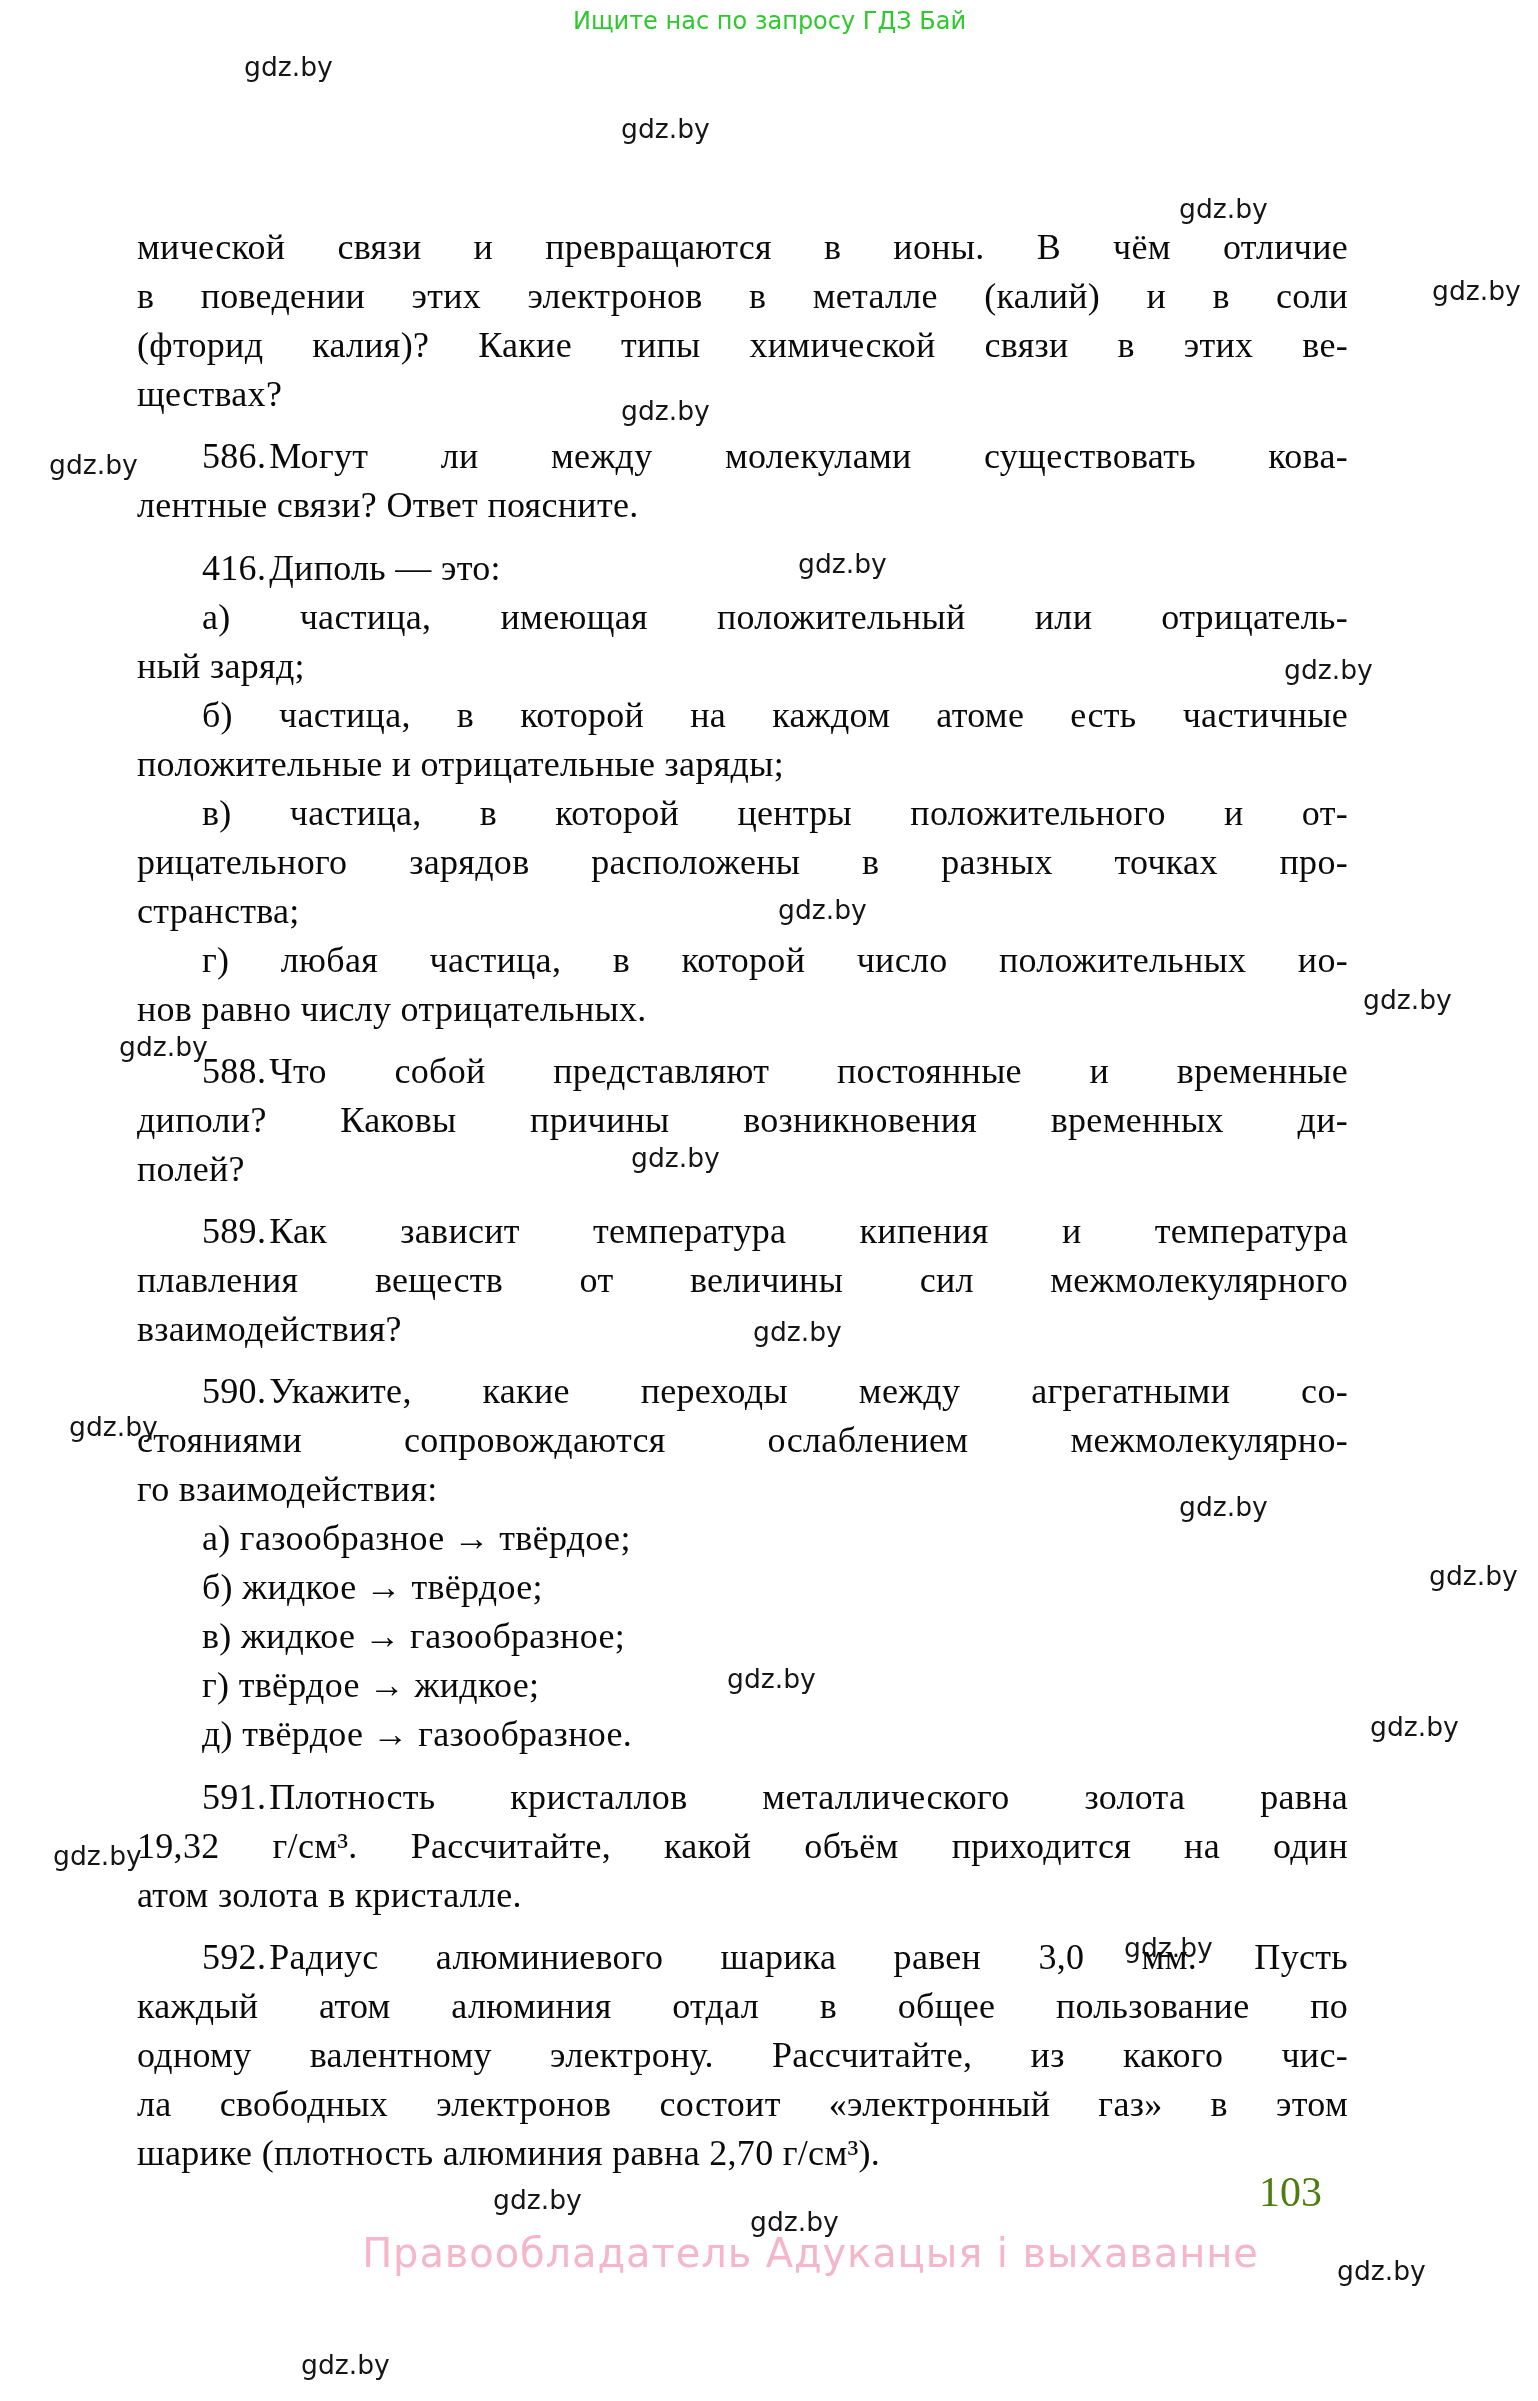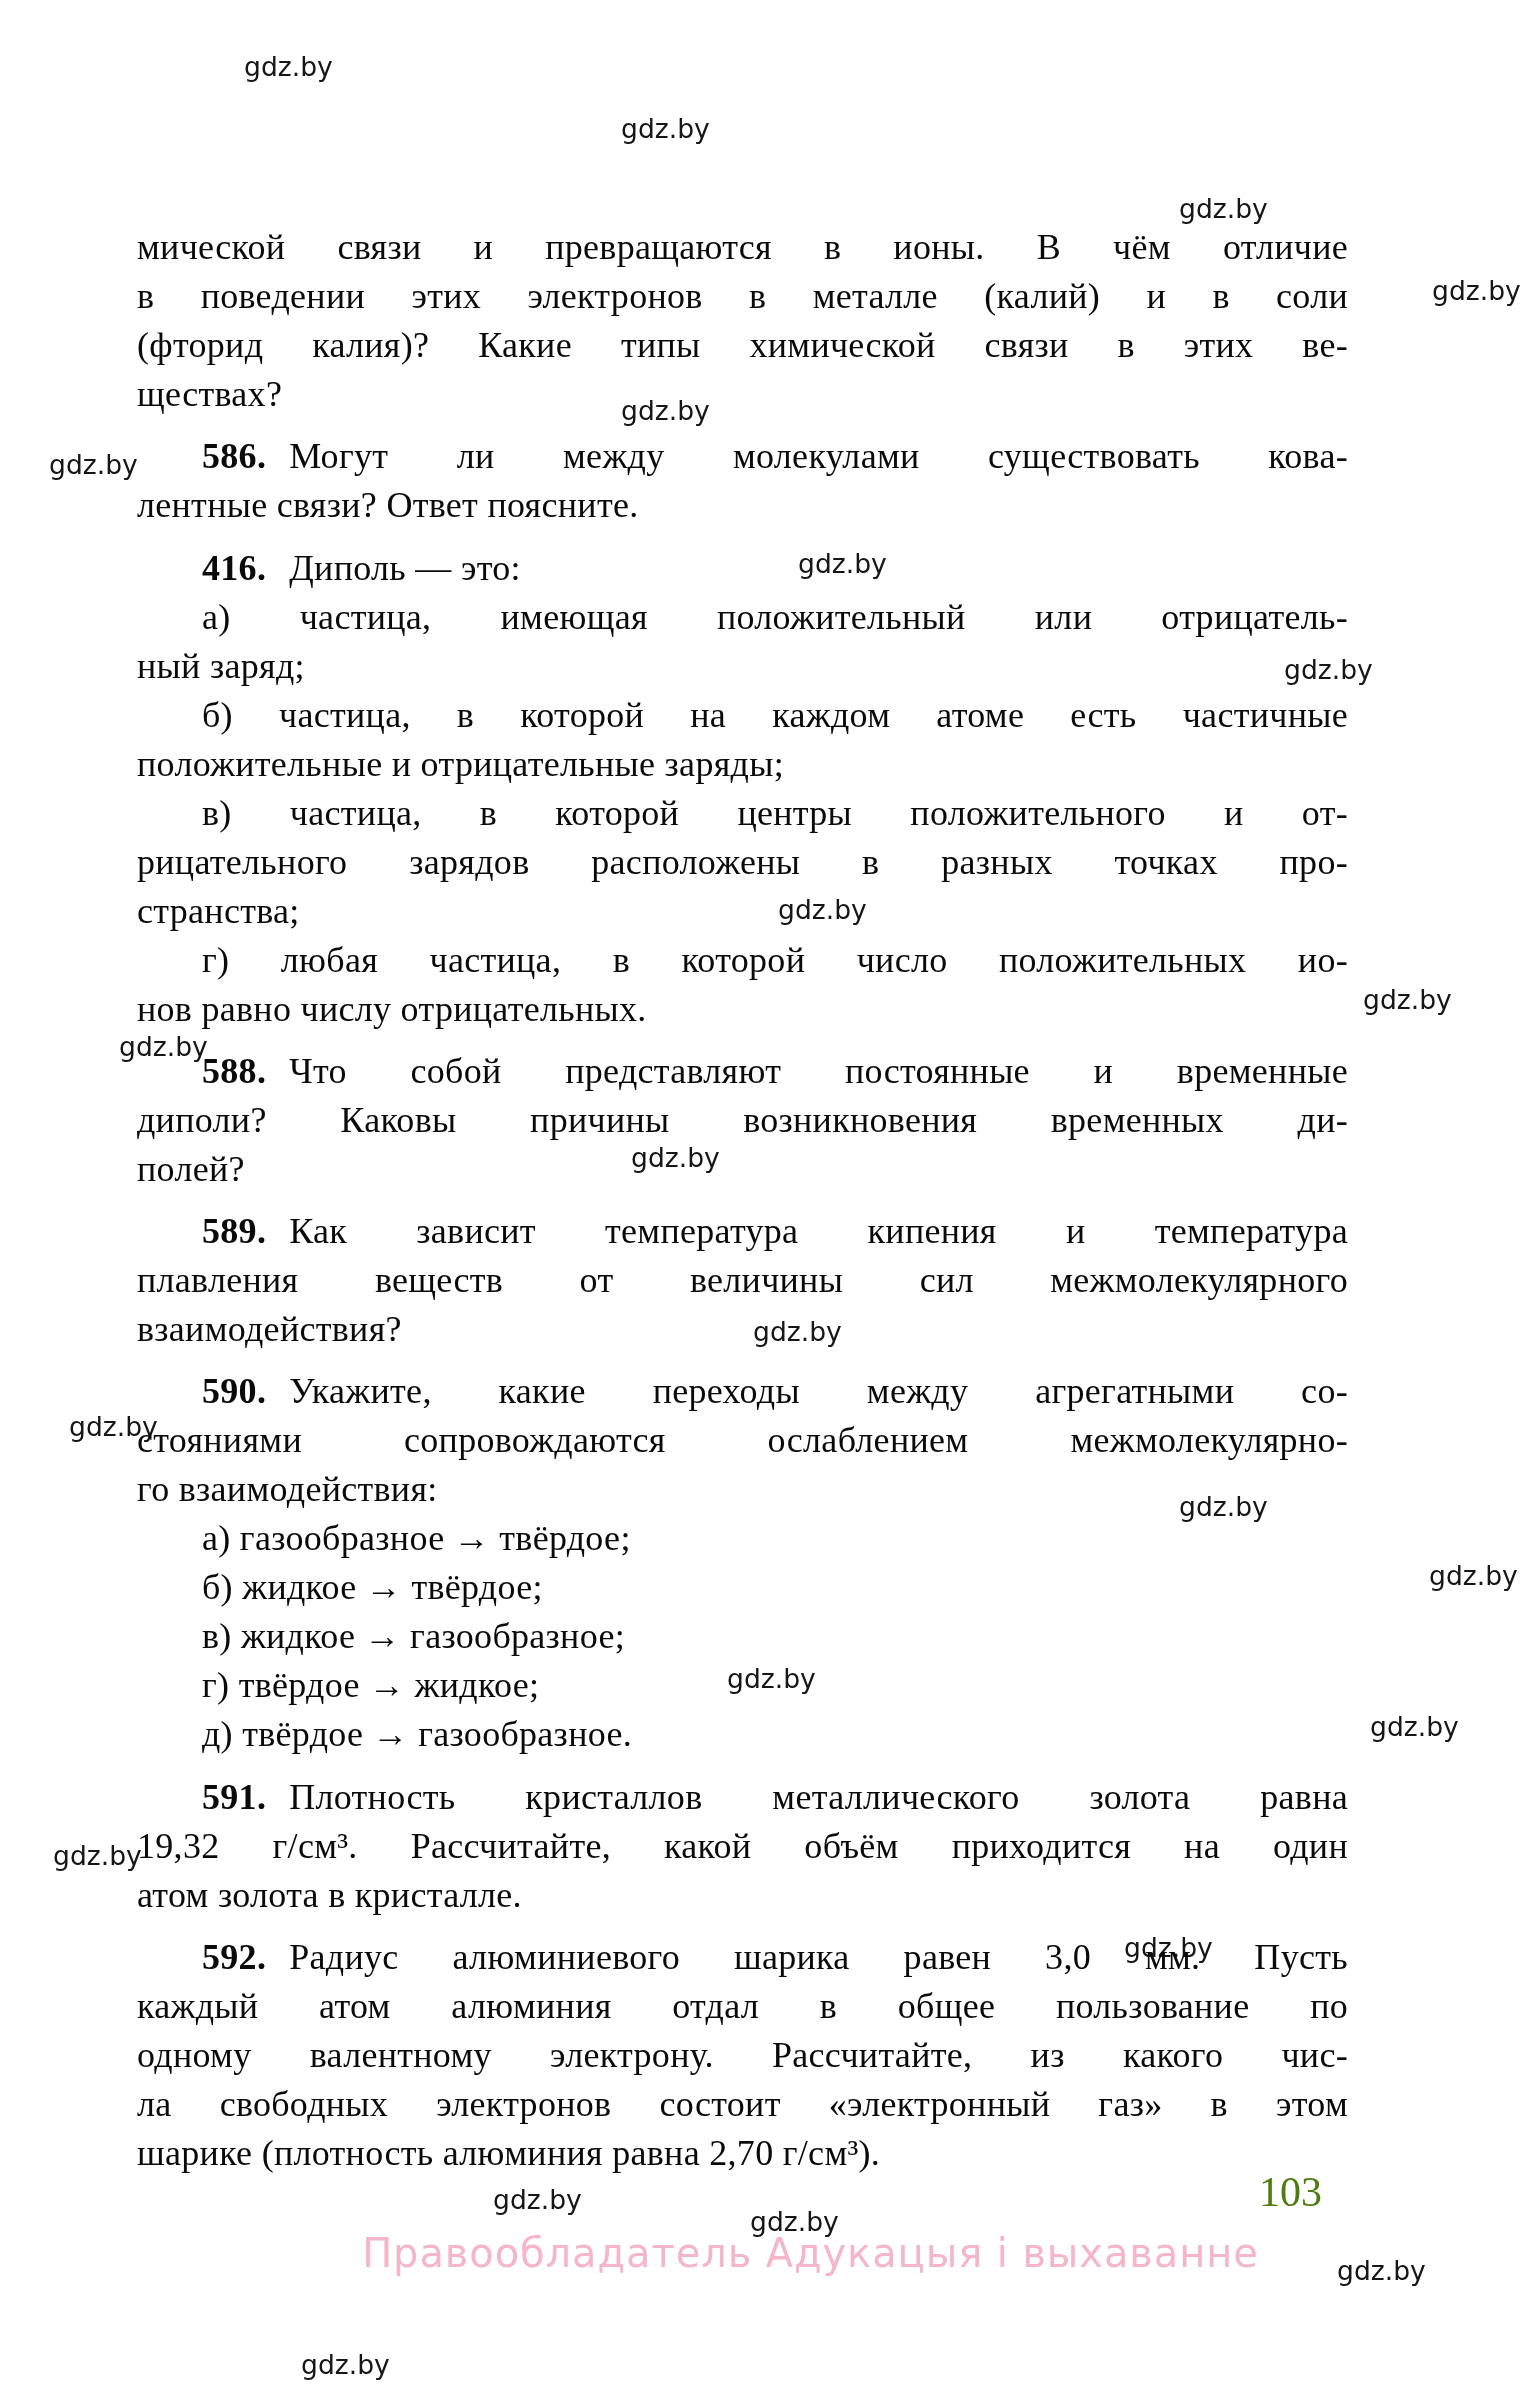--- a/index.html
+++ b/index.html
@@ -13,39 +13,40 @@
   .wm{position:absolute;font-family:"DejaVu Sans","Liberation Sans",sans-serif;
       font-size:26.6px;color:#161616;white-space:nowrap;}
 
   .textblock{position:absolute;left:137px;top:223px;width:1211px;
              font-size:36px;letter-spacing:0.3px;}
   .ln{height:49px;line-height:49px;text-align:justify;text-align-last:justify;
       -moz-text-align-last:justify;}
   .ln.final{text-align-last:left;-moz-text-align-last:left;}
   .ln.ind{padding-left:65px;}
   .ln.pstart{margin-top:13.3px;}
-  .pnum{font-weight:bold;margin-right:23px;}
+  .pnum{font-weight:normal;margin-right:3px;}
 
   .pagenum{position:absolute;left:1259px;top:2168px;font-size:42px;color:#4d7c0f;}
 
   .copyright{position:absolute;top:2230px;left:0;width:100%;text-align:center;
              font-family:"DejaVu Sans","Liberation Sans",sans-serif;
              font-size:40px;color:#f4b6c8;letter-spacing:0.9px;padding-left:41px;}
 
   .footer{position:absolute;top:2365px;left:0;width:100%;text-align:center;
           font-family:"DejaVu Sans","Liberation Sans",sans-serif;
           font-size:23px;color:#1f41cf;}
   .footer .sep{margin:0 10.6px;}
   .footer a{color:#1f41cf;text-decoration:none;cursor:pointer;}
 </style>
 </head>
 <body>
 
 <div class="page">
 
+  <div class="promo">Ищите нас по запросу ГДЗ Бай</div>
 
   <div class="wm" style="left:244px;top:51px">gdz.by</div>
   <div class="wm" style="left:621px;top:113px">gdz.by</div>
   <div class="wm" style="left:1179px;top:193px">gdz.by</div>
   <div class="wm" style="left:1432px;top:275px">gdz.by</div>
   <div class="wm" style="left:621px;top:395px">gdz.by</div>
   <div class="wm" style="left:49px;top:449px">gdz.by</div>
   <div class="wm" style="left:798px;top:548px">gdz.by</div>
   <div class="wm" style="left:1284px;top:654px">gdz.by</div>
   <div class="wm" style="left:778px;top:894px">gdz.by</div>

